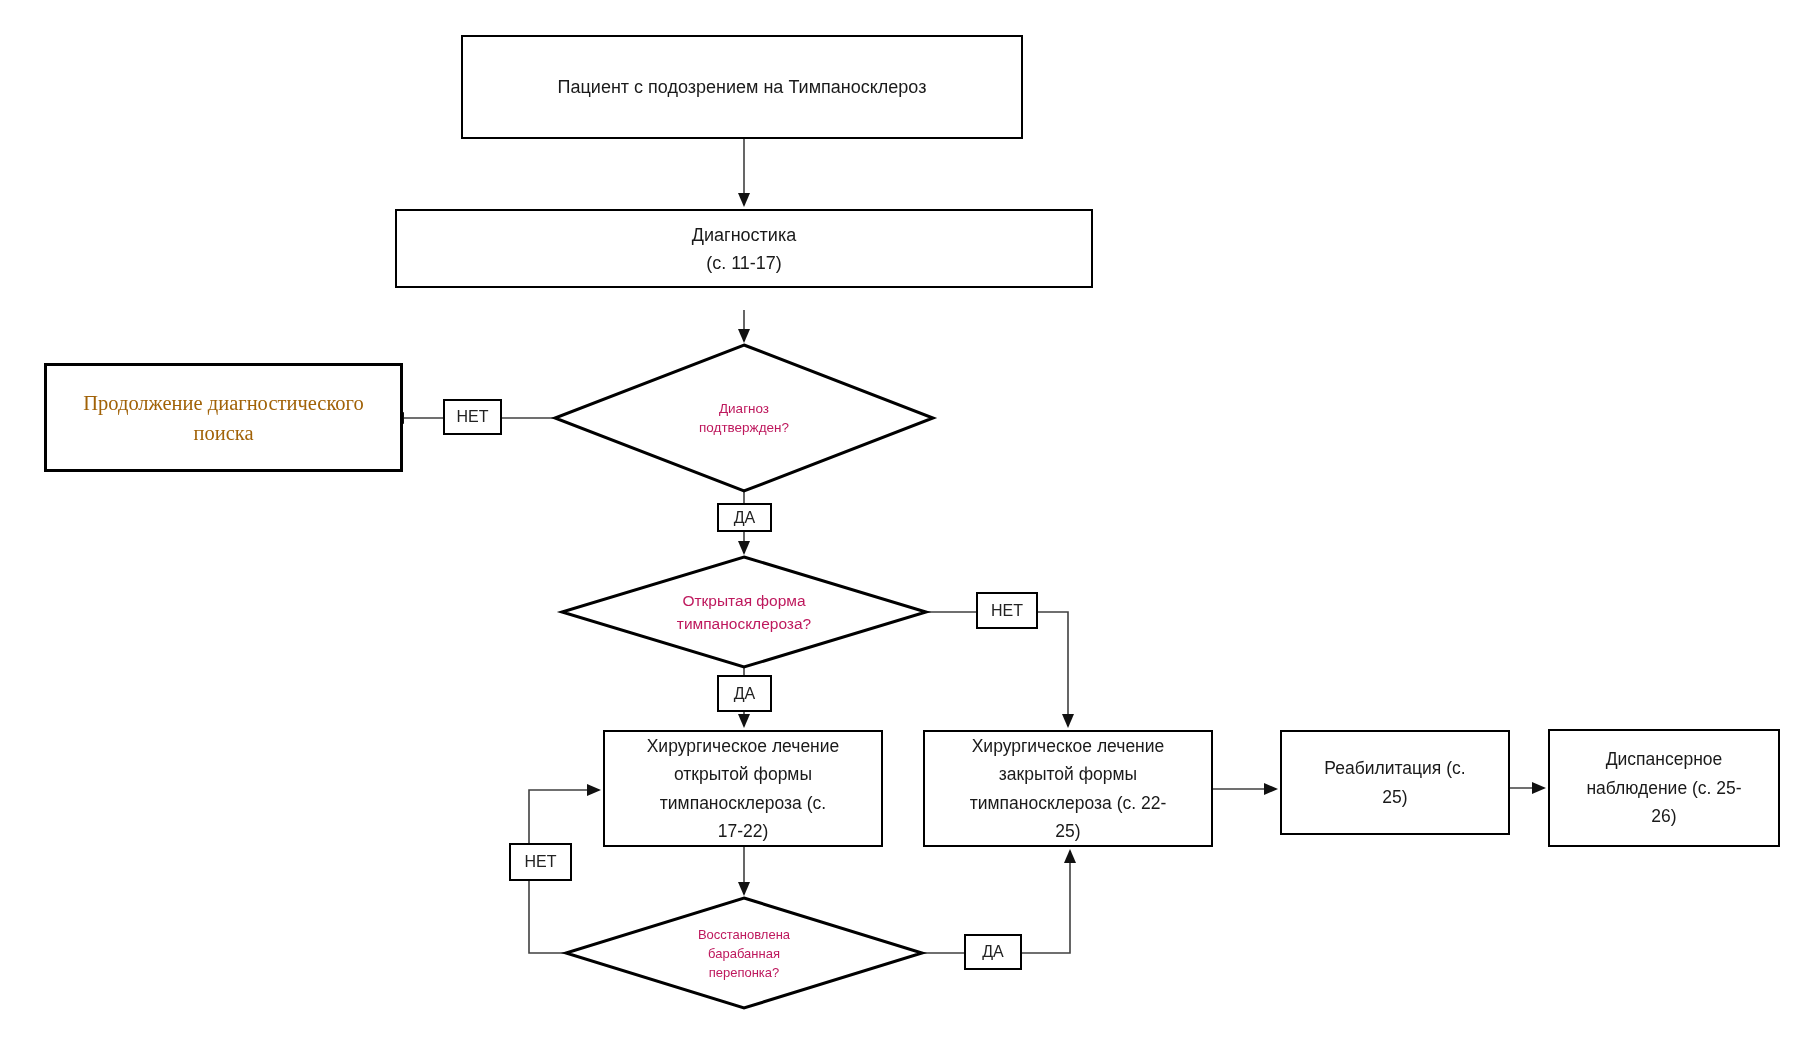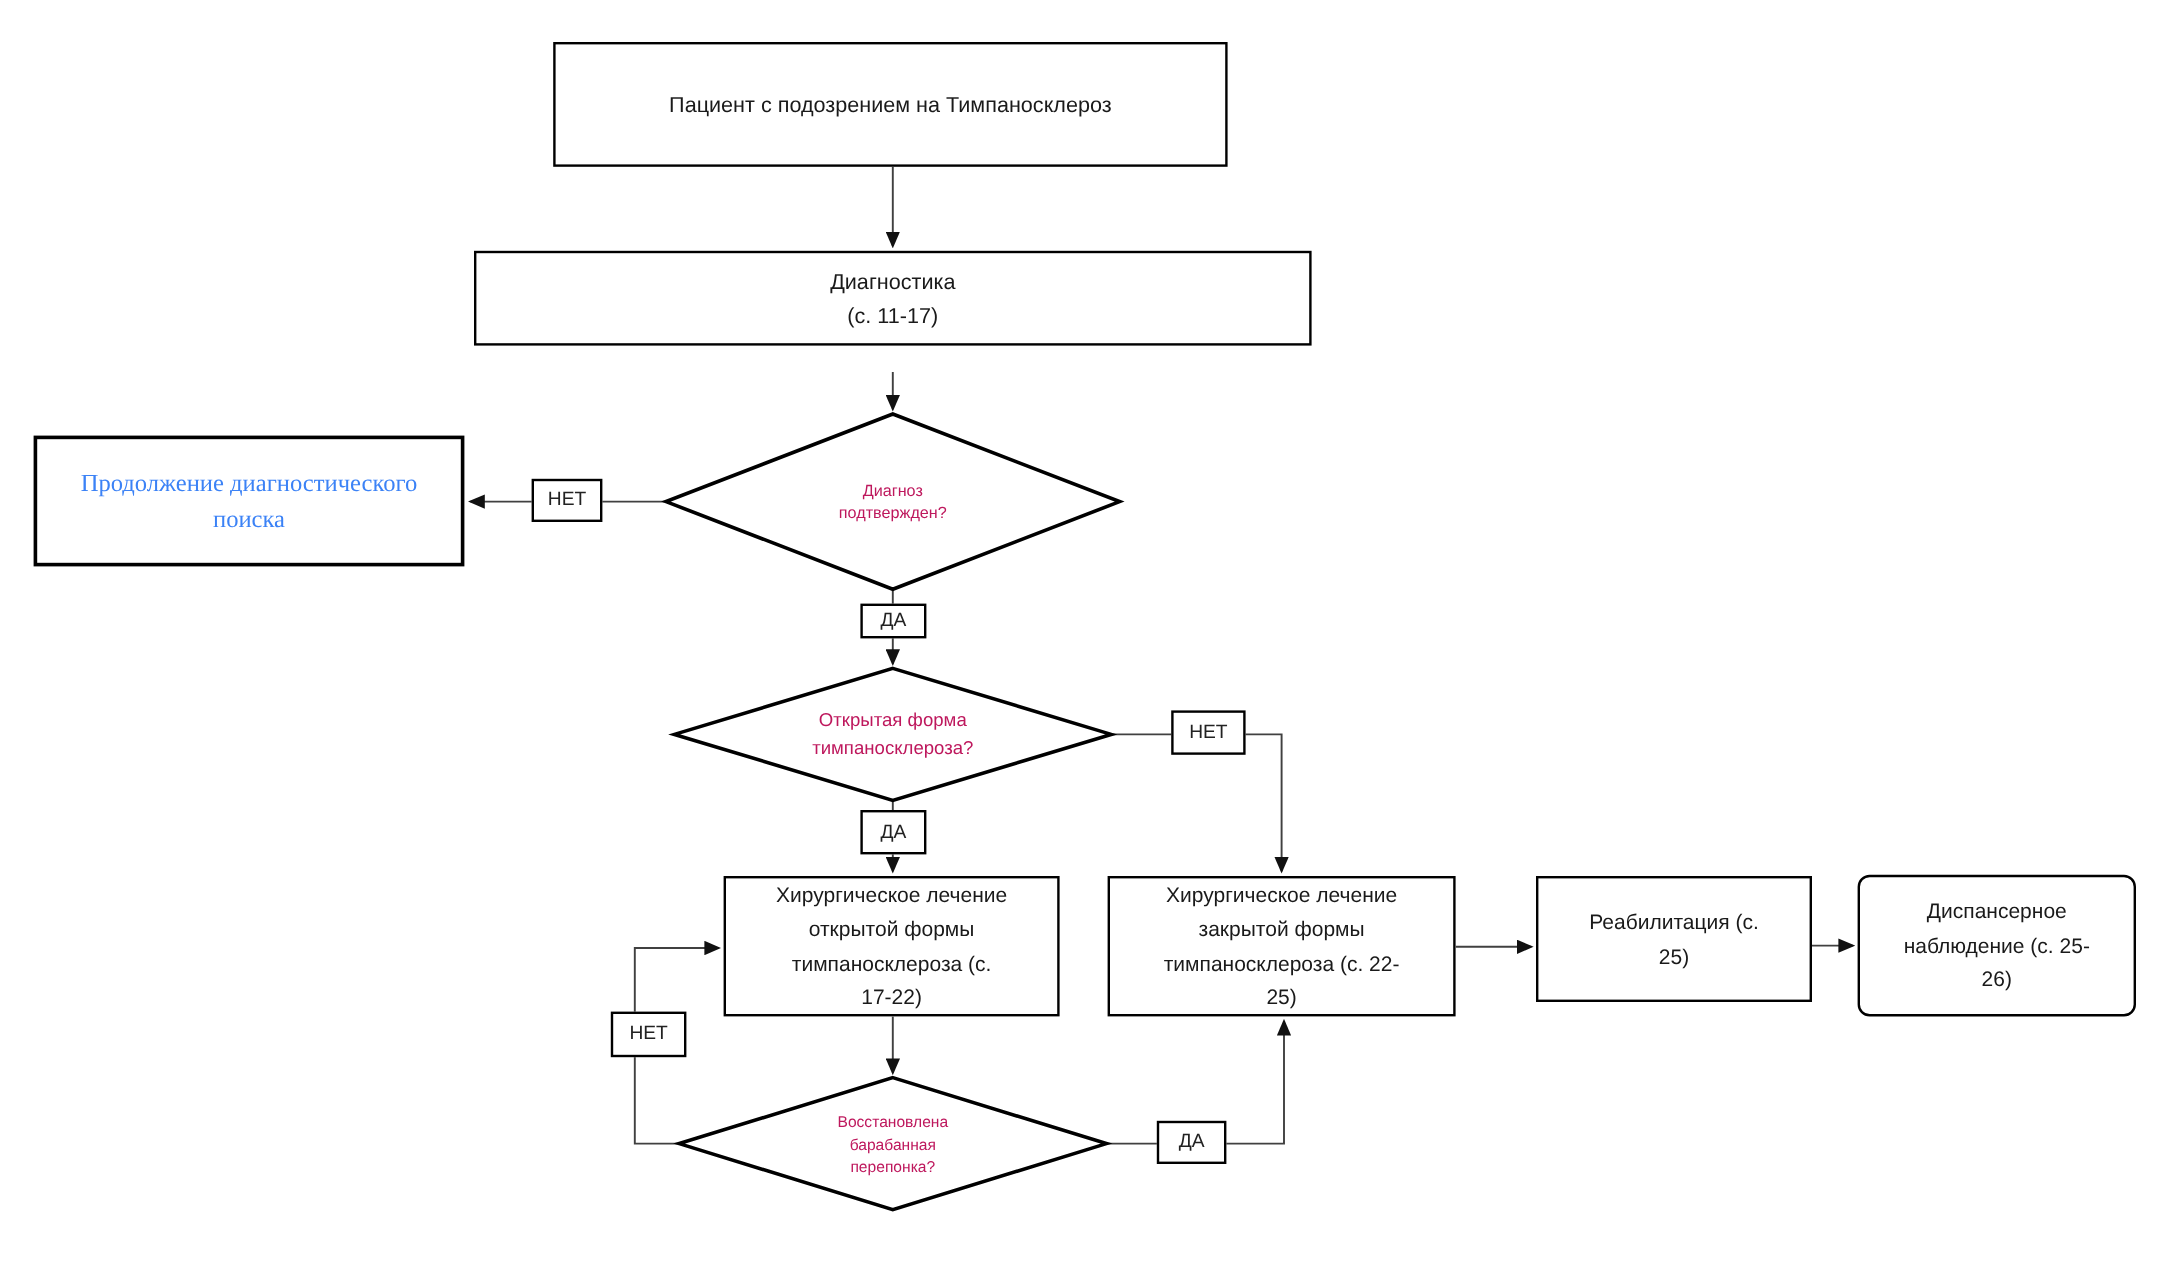--- a/index.html
+++ b/index.html
@@ -25,21 +25,22 @@
     white-space: pre-line;
     font-size: 17.5px;
     line-height: 28.5px;
   }
   .pbox.big { font-size: 18px; line-height: 28px; }
   .pbox.serif {
     font-family: "Liberation Serif", serif;
     font-size: 20.5px;
     line-height: 30px;
     border-width: 3px;
-    color: #3b82f6;
+    color: #a16207;
+    margin-left: 16px;
   }
   .dlabel {
     position: absolute;
     text-align: center;
     white-space: pre-line;
     color: #be185d;
   }
   .elabel {
     position: absolute;
     box-sizing: border-box;
@@ -99,21 +100,21 @@
 17-22)</div>
 
   <div class="pbox" style="left:923px; top:730px; width:290px; height:117px;">Хирургическое лечение
 закрытой формы
 тимпаносклероза (с. 22-
 25)</div>
 
   <div class="pbox" style="left:1280px; top:730px; width:230px; height:105px;">Реабилитация (с.
 25)</div>
 
-  <div class="pbox" style="left:1548px; top:729px; width:232px; height:118px;border-radius:10px;">Диспансерное
+  <div class="pbox" style="left:1548px; top:729px; width:232px; height:118px;">Диспансерное
 наблюдение (с. 25-
 26)</div>
 
   <div class="dlabel" style="left:644px; top:399px; width:200px; font-size:13.5px; line-height:19px;">Диагноз
 подтвержден?</div>
 
   <div class="dlabel" style="left:634px; top:589px; width:220px; font-size:15.5px; line-height:23px;">Открытая форма
 тимпаносклероза?</div>
 
   <div class="dlabel" style="left:654px; top:925px; width:180px; font-size:13px; line-height:19px;">Восстановлена

